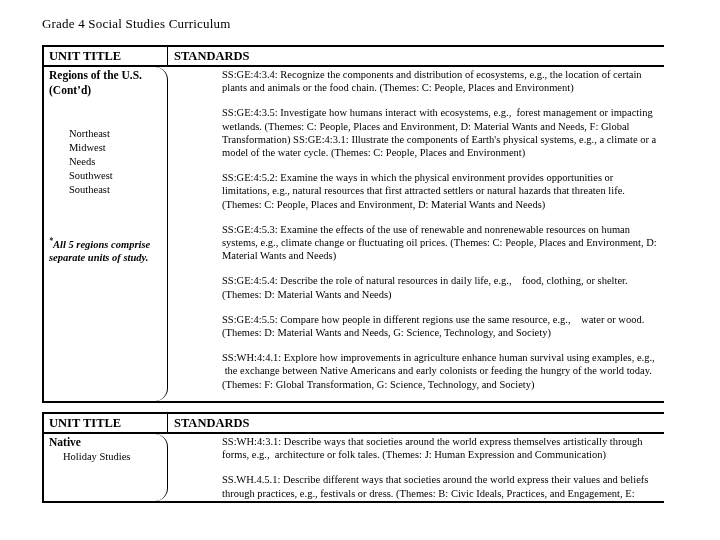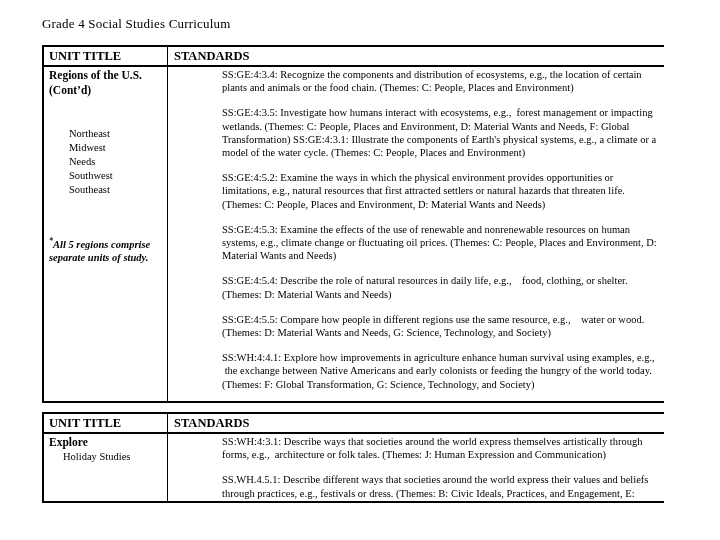--- a/index.html
+++ b/index.html
@@ -45,21 +45,21 @@
     width: 124px;
     flex: 0 0 124px;
     border-right: 1px solid #000;
     padding: 1px 4px 1px 5px;
   }
   .col-standards {
     flex: 1;
     padding: 1px 4px 1px 6px;
   }
 
-  .unit-cell { font-size: 10.5px; line-height: 14px; }
+  .unit-cell { font-size: 10.5px; line-height: 14px; border-radius: 13px; }
   .unit-title-line { font-weight: bold; font-size: 11.5px; line-height: 15px; }
   .region-list { margin-top: 29px; padding-left: 20px; }
   .region-item { line-height: 14px; }
   .unit-footnote {
     margin-top: 37px;
     font-weight: bold;
     font-style: italic;
     font-size: 10.5px;
     line-height: 13px;
   }
@@ -107,21 +107,21 @@
     </div>
   </div>
 
   <div class="doc-table" id="table-2">
     <div class="t-header">
       <div class="col-unit">UNIT TITLE</div>
       <div class="col-standards">STANDARDS</div>
     </div>
     <div class="t-body">
       <div class="col-unit unit-cell">
-        <div class="unit-title-line">Explore</div>
+        <div class="unit-title-line">Native</div>
         <div class="unit-subitem">Holiday Studies</div>
       </div>
       <div class="col-standards standards-cell">
         <p class="standard-paragraph">SS:WH:4:3.1: Describe ways that societies around the world express themselves artistically through forms, e.g., &nbsp;architecture or folk tales. (Themes: J: Human Expression and Communication)</p>
         <p class="standard-paragraph">SS.WH.4.5.1: Describe different ways that societies around the world express their values and beliefs through practices, e.g., festivals or dress. (Themes: B: Civic Ideals, Practices, and Engagement, E: Cultural Development, Interaction, and Change, I: Patterns of Social and Political Interaction)</p>
       </div>
     </div>
   </div>
 
 </div>

